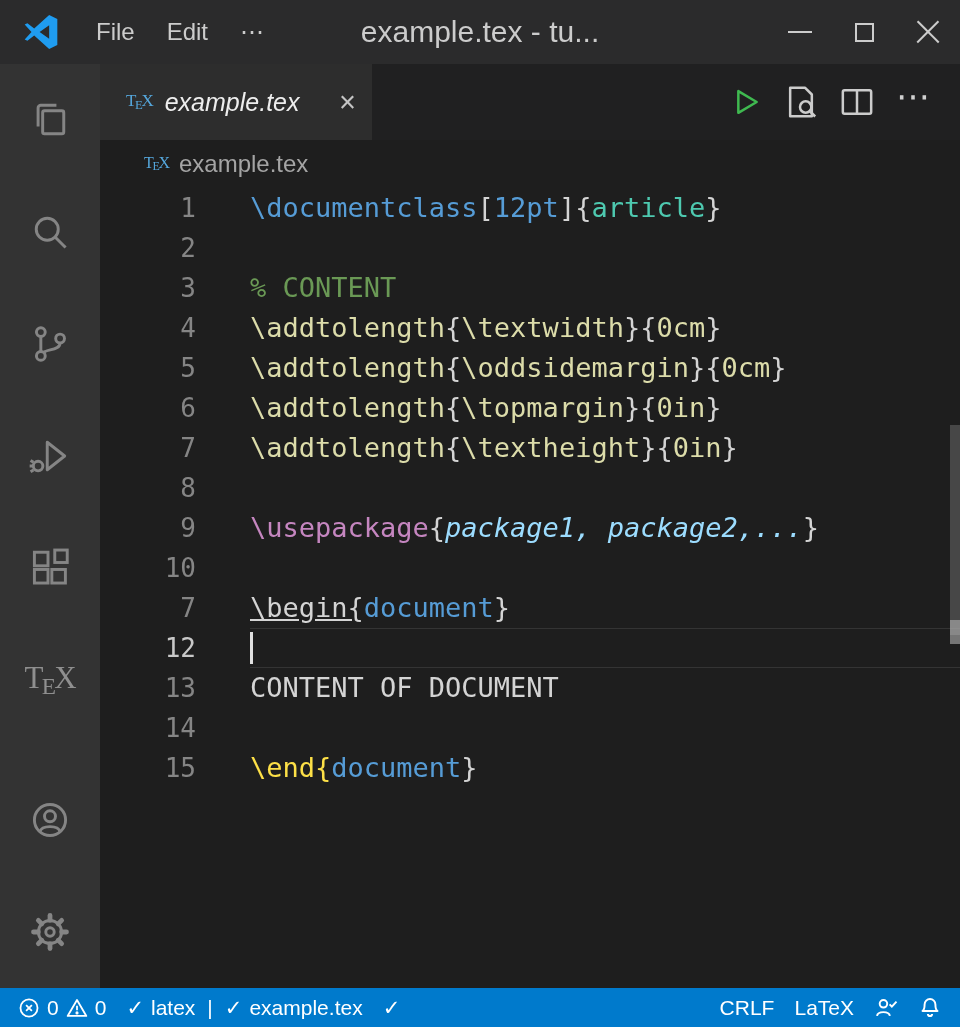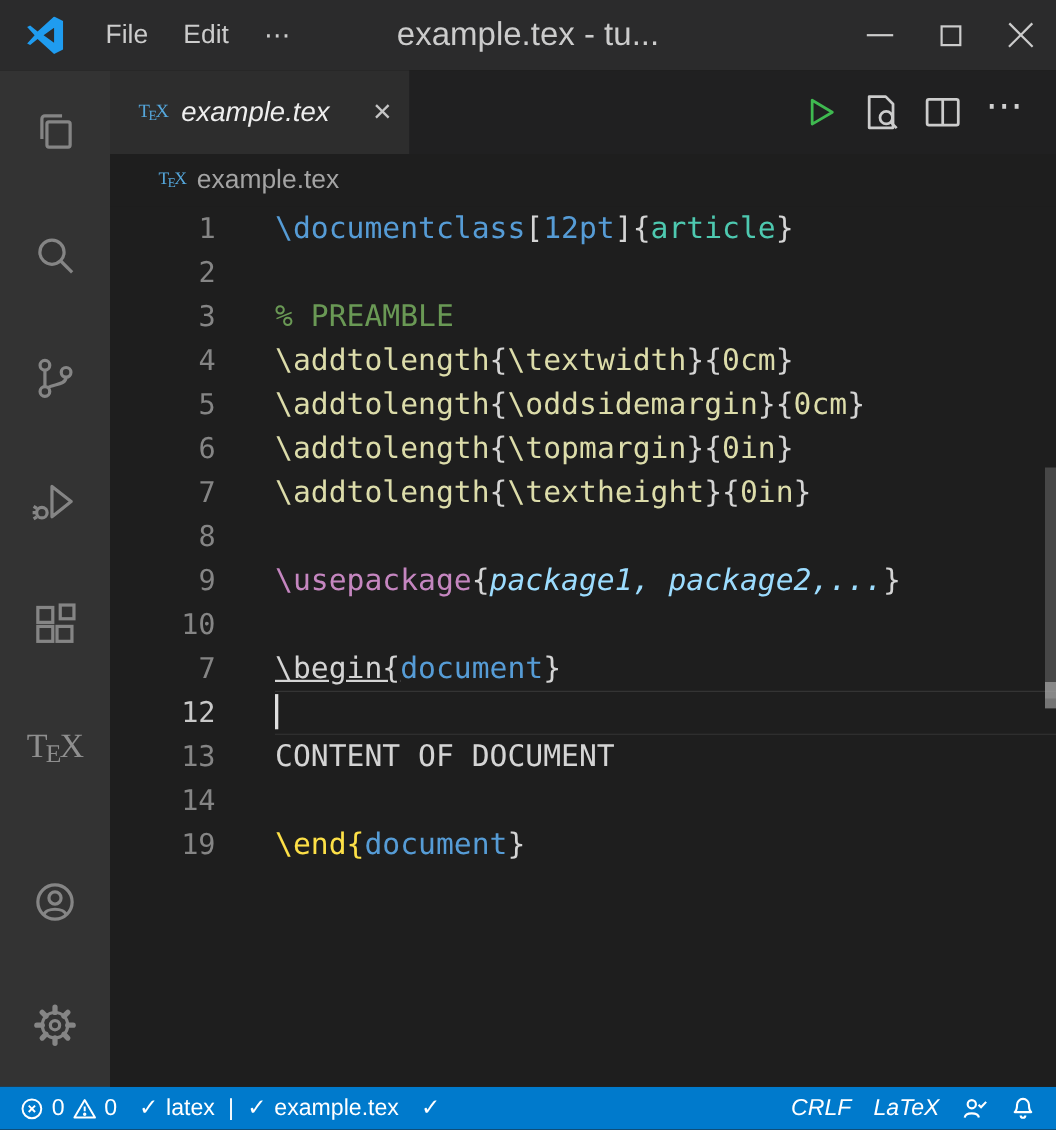--- a/index.html
+++ b/index.html
@@ -67,21 +67,21 @@
   .overview-marker { position:absolute; right:0; top:556px; width:10px; height:24px;
                      background:rgba(190,190,190,0.55); }
 
   
   .statusbar { flex:0 0 39px; background:#007acc; color:#ffffff; display:flex; align-items:center;
                padding:0 8px; font-size:21px; }
   .sb-item { display:flex; align-items:center; gap:7px; padding:0 10px; height:100%; }
   .sb-item svg { fill:none; stroke:#ffffff; stroke-width:1.3; }
   .sb-sep { padding:0 2px; }
   .sb-check { font-size:21px; }
-  .sb-right { margin-left:auto; display:flex; align-items:center;font-style:italic; }
+  .sb-right { margin-left:auto; display:flex; align-items:center; }
 </style>
 </head>
 <body>
 
 <div class="window">
 
   <header class="titlebar">
     <div class="logo">
       <svg viewBox="0 0 100 100" width="34" height="34">
         <path fill="#1f9cf0" fill-rule="evenodd" d="M74 0 L30 40 L10 24 L2 28 L22 50 L2 72 L10 76 L30 60 L74 100 L98 88 L98 12 Z
@@ -208,33 +208,33 @@
       </div>
 
       <div class="breadcrumbs">
         <span class="tex-text bc-file-icon"><span>T</span><span class="tex-e">E</span><span>X</span></span>
         <span>example.tex</span>
       </div>
 
       <div class="code-area" id="code-lines">
           <div class="code-line"><span class="gutter">1</span><span class="line-content"><span style="color: rgb(86, 156, 214);">\documentclass</span><span style="color: rgb(212, 212, 212);">[</span><span style="color: rgb(86, 156, 214);">12pt</span><span style="color: rgb(212, 212, 212);">]{</span><span style="color: rgb(78, 201, 176);">article</span><span style="color: rgb(212, 212, 212);">}</span></span></div>
           <div class="code-line"><span class="gutter">2</span><span class="line-content"></span></div>
-          <div class="code-line"><span class="gutter">3</span><span class="line-content"><span style="color: rgb(106, 153, 85);">% PREAMBLE</span></span></div>
+          <div class="code-line"><span class="gutter">3</span><span class="line-content"><span style="color: rgb(106, 153, 85);">% CONTENT</span></span></div>
           <div class="code-line"><span class="gutter">4</span><span class="line-content"><span style="color: rgb(220, 220, 170);">\addtolength</span><span style="color: rgb(212, 212, 212);">{</span><span style="color: rgb(220, 220, 170);">\textwidth</span><span style="color: rgb(212, 212, 212);">}{</span><span style="color: rgb(220, 220, 170);">0cm</span><span style="color: rgb(212, 212, 212);">}</span></span></div>
           <div class="code-line"><span class="gutter">5</span><span class="line-content"><span style="color: rgb(220, 220, 170);">\addtolength</span><span style="color: rgb(212, 212, 212);">{</span><span style="color: rgb(220, 220, 170);">\oddsidemargin</span><span style="color: rgb(212, 212, 212);">}{</span><span style="color: rgb(220, 220, 170);">0cm</span><span style="color: rgb(212, 212, 212);">}</span></span></div>
           <div class="code-line"><span class="gutter">6</span><span class="line-content"><span style="color: rgb(220, 220, 170);">\addtolength</span><span style="color: rgb(212, 212, 212);">{</span><span style="color: rgb(220, 220, 170);">\topmargin</span><span style="color: rgb(212, 212, 212);">}{</span><span style="color: rgb(220, 220, 170);">0in</span><span style="color: rgb(212, 212, 212);">}</span></span></div>
           <div class="code-line"><span class="gutter">7</span><span class="line-content"><span style="color: rgb(220, 220, 170);">\addtolength</span><span style="color: rgb(212, 212, 212);">{</span><span style="color: rgb(220, 220, 170);">\textheight</span><span style="color: rgb(212, 212, 212);">}{</span><span style="color: rgb(220, 220, 170);">0in</span><span style="color: rgb(212, 212, 212);">}</span></span></div>
           <div class="code-line"><span class="gutter">8</span><span class="line-content"></span></div>
           <div class="code-line"><span class="gutter">9</span><span class="line-content"><span style="color: rgb(197, 134, 192);">\usepackage</span><span style="color: rgb(212, 212, 212);">{</span><span style="color: rgb(156, 220, 254); font-style: italic;">package1, package2,...</span><span style="color: rgb(212, 212, 212);">}</span></span></div>
           <div class="code-line"><span class="gutter">10</span><span class="line-content"></span></div>
           <div class="code-line"><span class="gutter">7</span><span class="line-content"><span style="color: rgb(212, 212, 212); text-decoration: underline;">\begin{</span><span style="color: rgb(86, 156, 214);">document</span><span style="color: rgb(212, 212, 212);">}</span></span></div>
           <div class="code-line active"><span class="gutter">12</span><span class="line-content"><span class="cursor"></span></span></div>
           <div class="code-line"><span class="gutter">13</span><span class="line-content"><span style="color: rgb(212, 212, 212);">CONTENT OF DOCUMENT</span></span></div>
           <div class="code-line"><span class="gutter">14</span><span class="line-content"></span></div>
-          <div class="code-line"><span class="gutter">19</span><span class="line-content"><span style="color: #fde047;">\end{</span><span style="color: rgb(86, 156, 214);">document</span><span style="color: rgb(212, 212, 212);">}</span></span></div>
+          <div class="code-line"><span class="gutter">15</span><span class="line-content"><span style="color: #fde047;">\end{</span><span style="color: rgb(86, 156, 214);">document</span><span style="color: rgb(212, 212, 212);">}</span></span></div>
         </div>
 
       <div class="scrollbar-thumb"></div>
       <div class="overview-marker"></div>
     </section>
   </div>
 
   <footer class="statusbar">
     <div class="sb-item">
       <svg viewBox="0 0 16 16" width="22" height="22">

